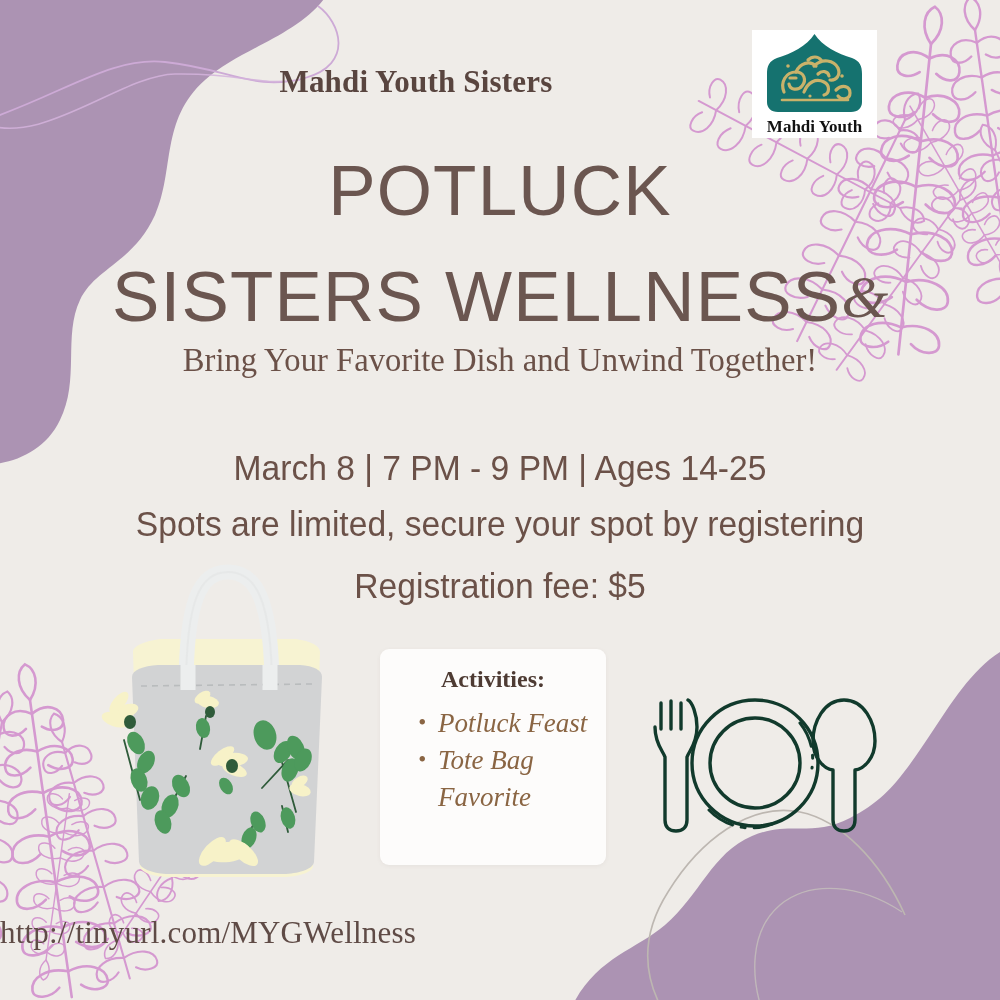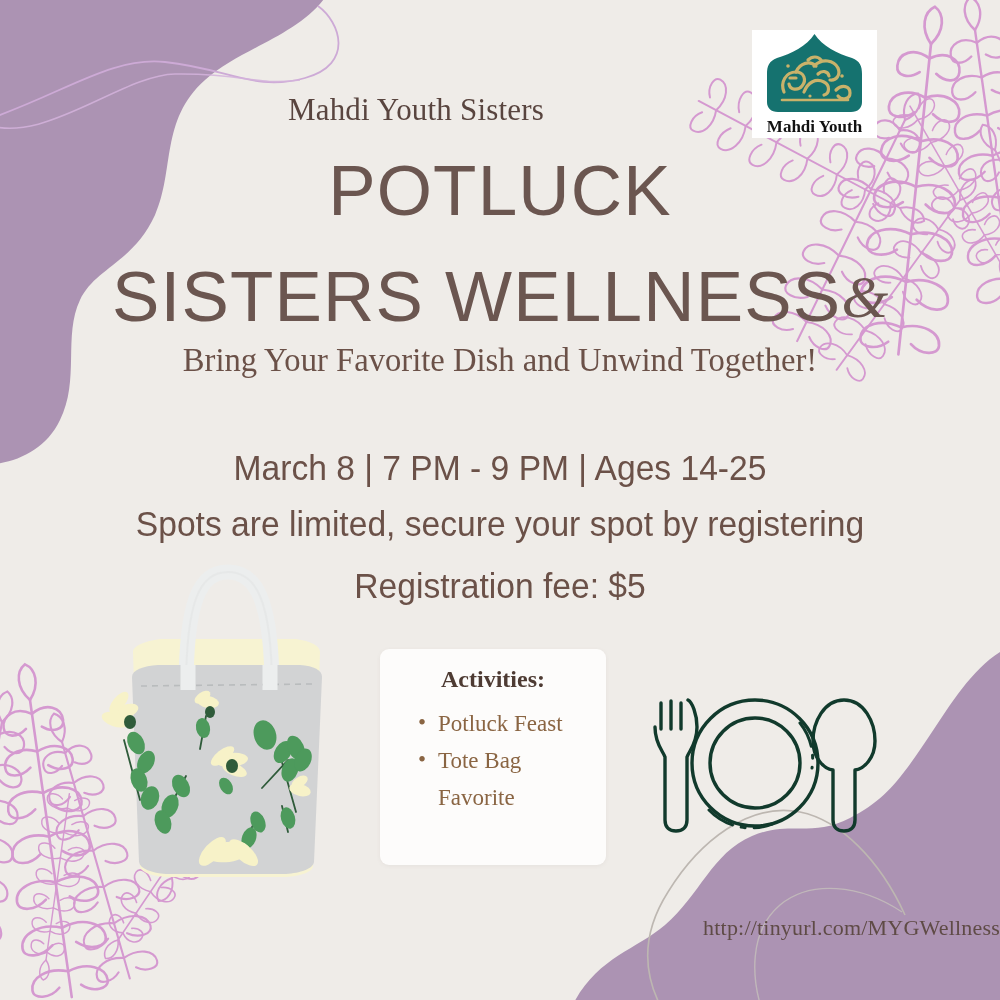--- a/index.html
+++ b/index.html
@@ -28,25 +28,24 @@
     background:#ffffff;
   }
   .logo svg { display:block; }
 
   
   .org-name {
     position:absolute;
     left:0; right:0; top:64px;
     text-align:center;
     font-size:31px;
-    font-weight:normal;
+    font-weight:bold;
     letter-spacing:0.2px;
     color:#59453f;
     font-family:"Liberation Serif", serif;
-    margin-top:28px;
   }
   .org-name .shift { position:relative; left:-84px; }
 
   .title {
     position:absolute;
     left:0; right:0; top:138px;
     text-align:center;
     color:#6b5650;
   }
   .title-line {
@@ -85,22 +84,22 @@
     color:#6b5148;
     font-family:Liberation Sans, sans-serif;
   }
   .detail-line-1 { font-size:35px; line-height:50px; transform:scaleX(0.96); }
   .detail-line-2 { font-size:35px; line-height:62px; transform:scaleX(0.96); }
   .detail-line-3 { font-size:35px; line-height:62px; transform:scaleX(0.96); }
 
   .url {
     position:absolute;
     left:0; right:0; top:915px;
-    text-align:right;
-    font-size:22px;
+    text-align:left;
+    font-size:31px;
     color:#5f4b46;
     font-family:"Liberation Serif", serif;
     letter-spacing:0.2px;
   }
 
   
   .activities-card {
     position:absolute;
     left:380px; top:649px;
     width:226px; height:216px;
@@ -118,26 +117,27 @@
     font-family:"Liberation Serif", serif;
   }
   .activities-list {
     position:absolute;
     left:36px; top:56px;
     width:175px;
     list-style:none;
   }
   .activities-list li {
     position:relative;
-    font-size:23px;
+    font-size:27px;
     line-height:37px;
     color:#8a6543;
     font-family:"Liberation Serif", serif;
     padding-left:22px;
     margin-bottom:0;
+    font-style:italic;
   }
   .activities-list li::before {
     content:"\2022";
     position:absolute;
     left:2px; top:-1px;
     font-size:23px;
     color:#8a6543;
   }
 </style>
 </head>

